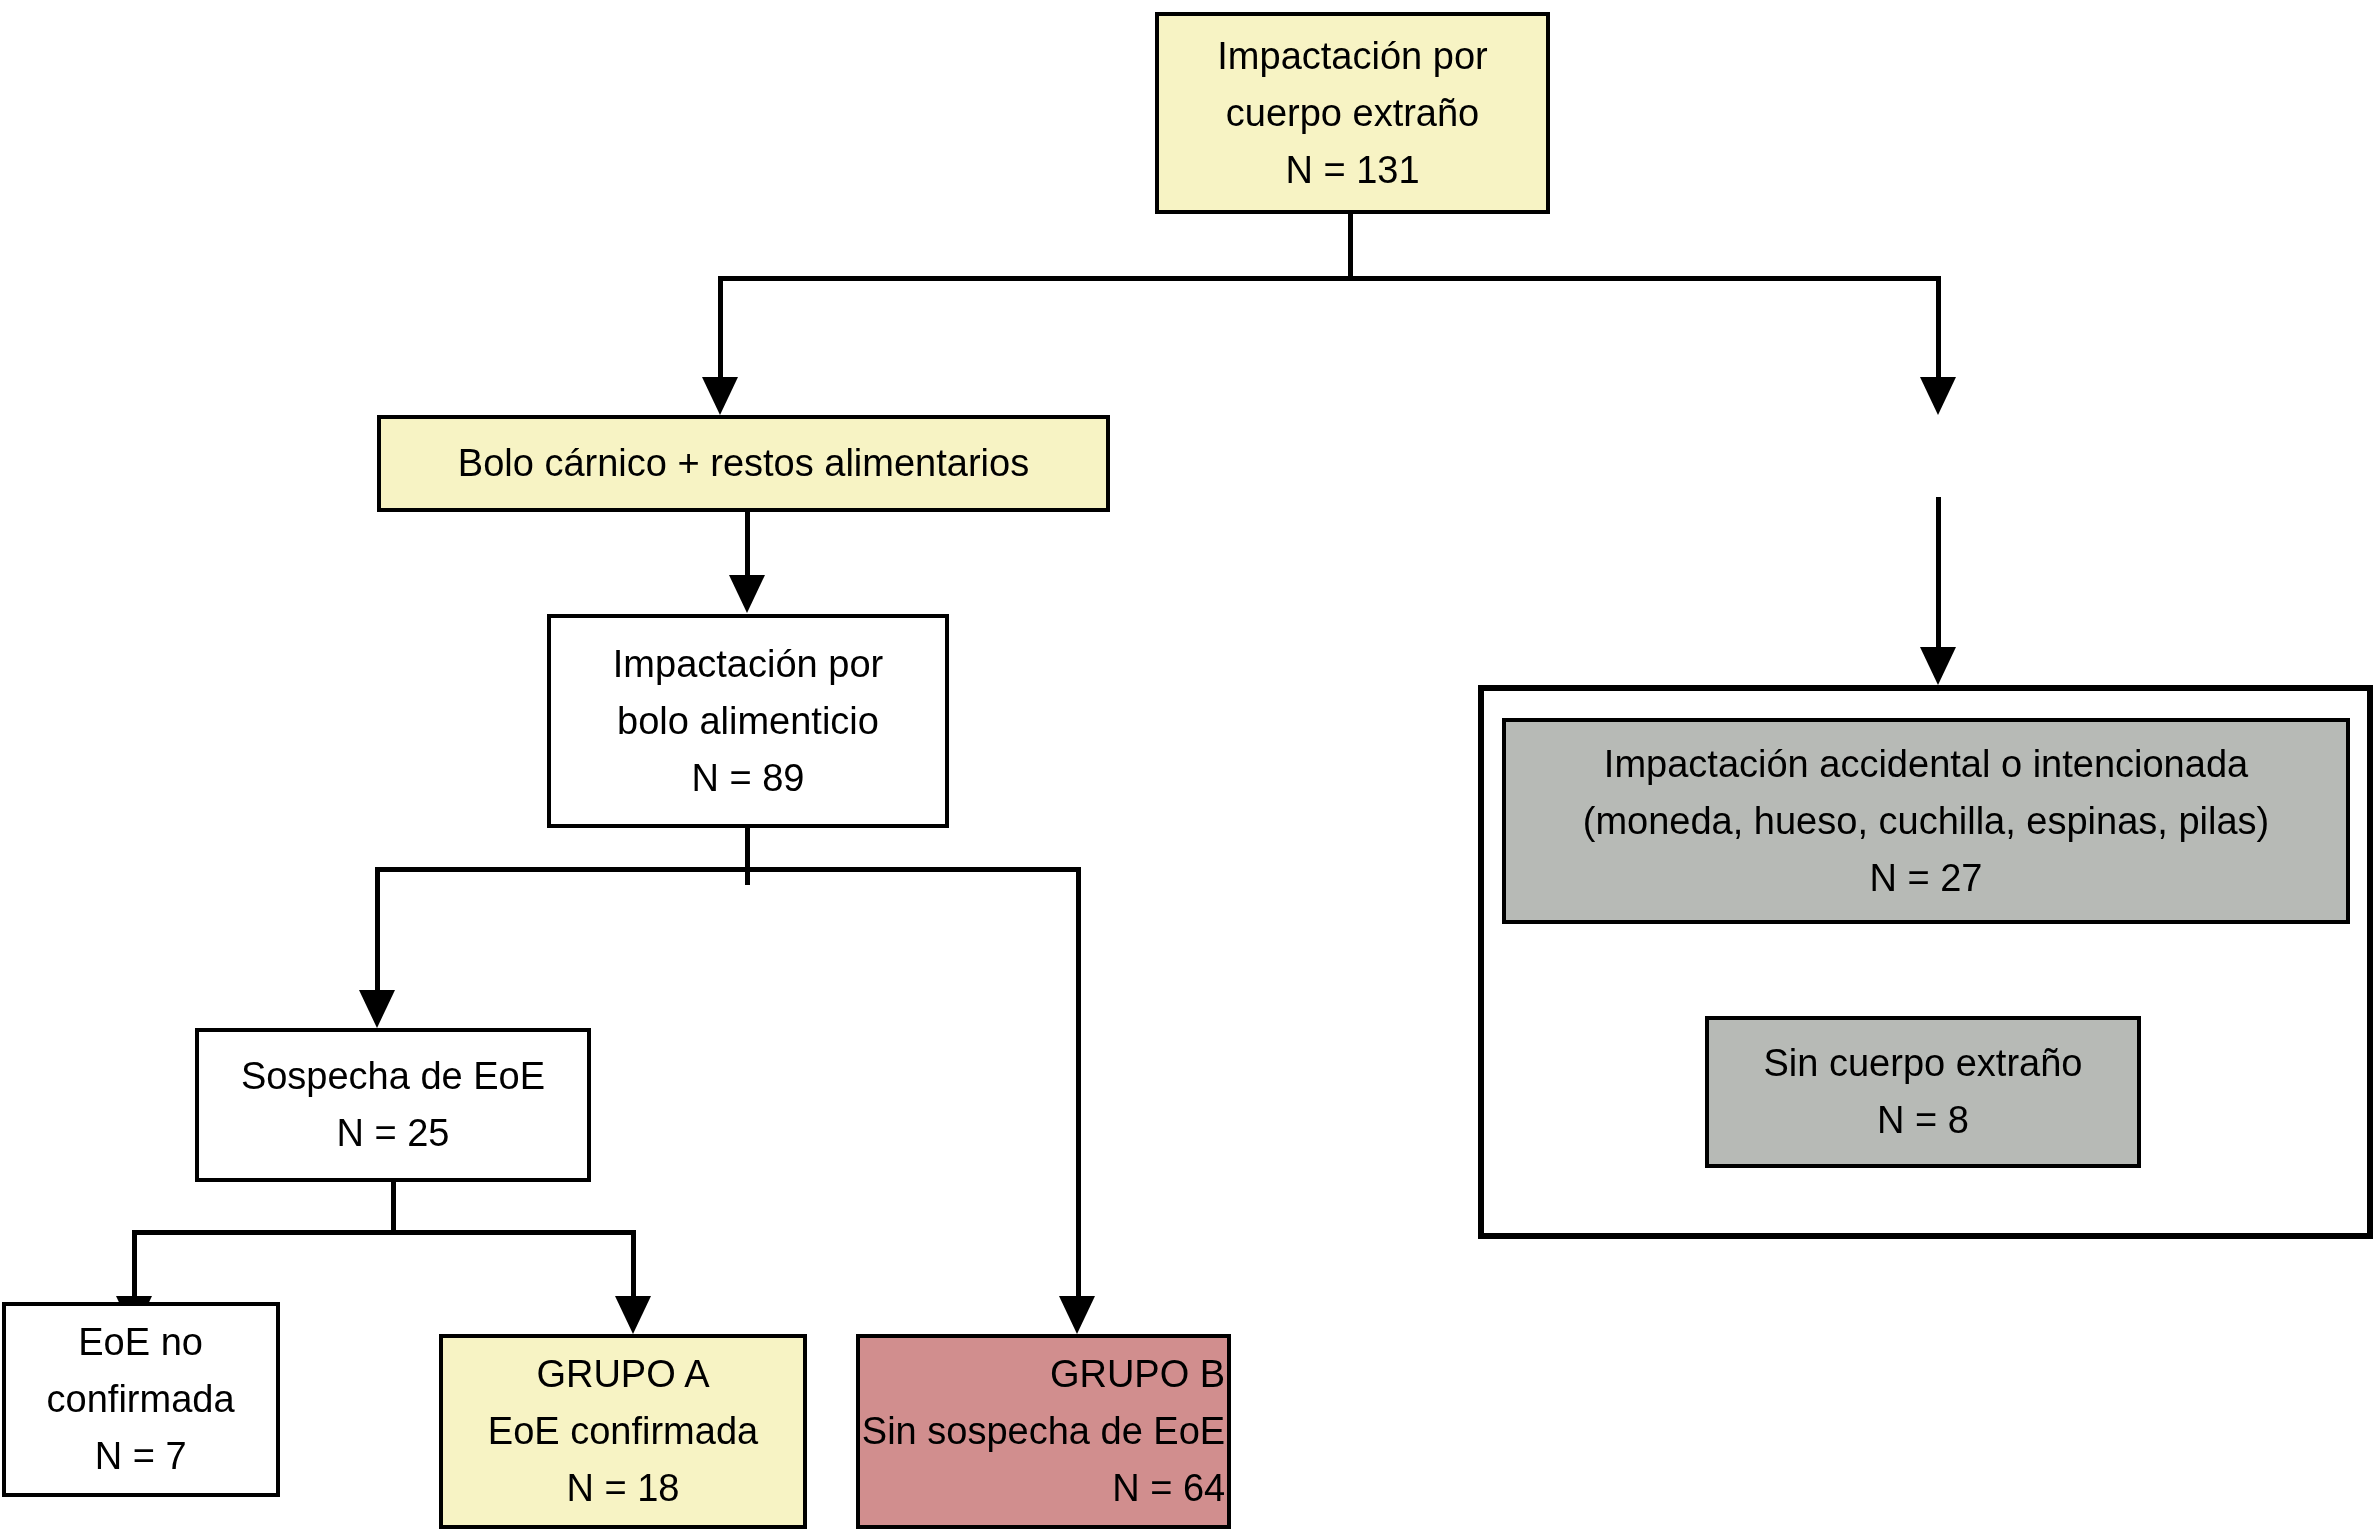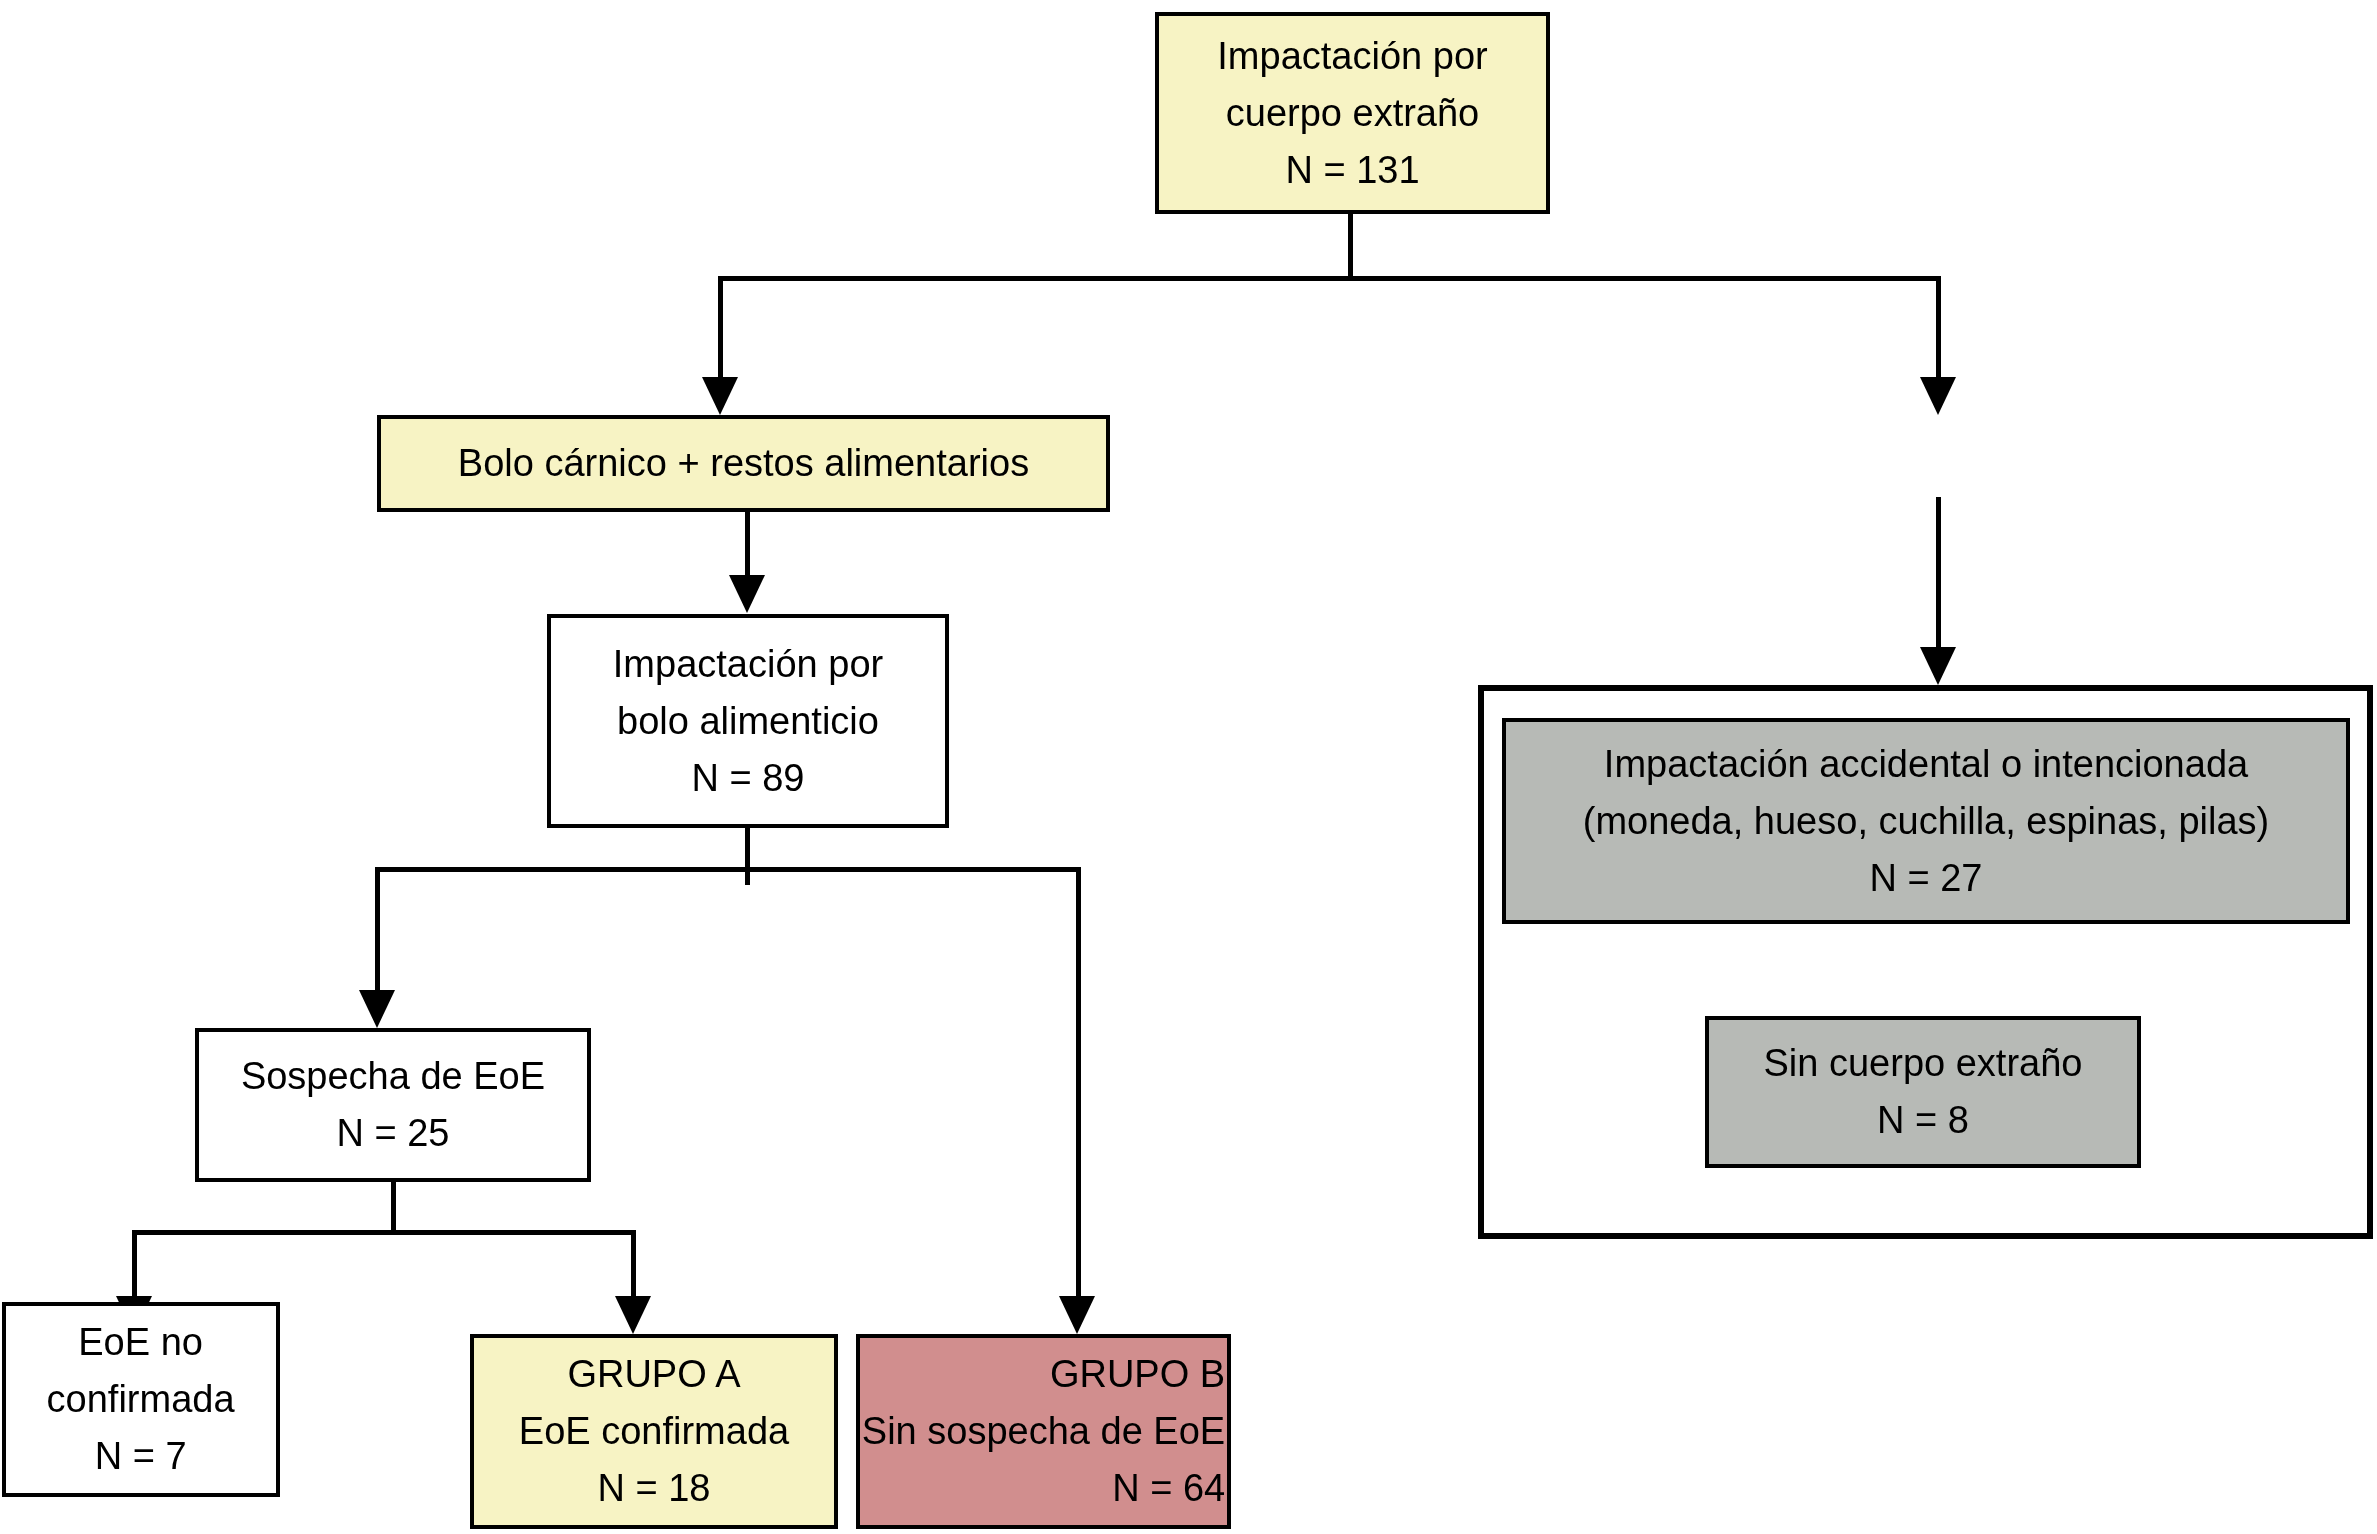--- a/index.html
+++ b/index.html
@@ -93,21 +93,21 @@
 bolo alimenticio
 N = 89</div>
 
   <div class="node fill-white" style="left:195px; top:1028px; width:396px; height:154px;">Sospecha de EoE
 N = 25</div>
 
   <div class="node fill-white" style="left:1.6px; top:1256px; width:278px; height:195px;margin-top:46px;">EoE no
 confirmada
 N = 7</div>
 
-  <div class="node fill-yellow" style="left:439px; top:1334px; width:368px; height:195px;margin-left:31px;">GRUPO A
+  <div class="node fill-yellow" style="left:439px; top:1334px; width:368px; height:195px;">GRUPO A
 EoE confirmada
 N = 18</div>
 
   <div class="node fill-pink" style="left:856px; top:1334px; width:375px; height:195px;text-align:right;">GRUPO B
 Sin sospecha de EoE
 N = 64</div>
 
   <div class="container-box" style="left:1478px; top:685px; width:895px; height:554px;"></div>
 
   <div class="node fill-gray" style="left:1502px; top:718px; width:848px; height:206px;">Impactación accidental o intencionada

